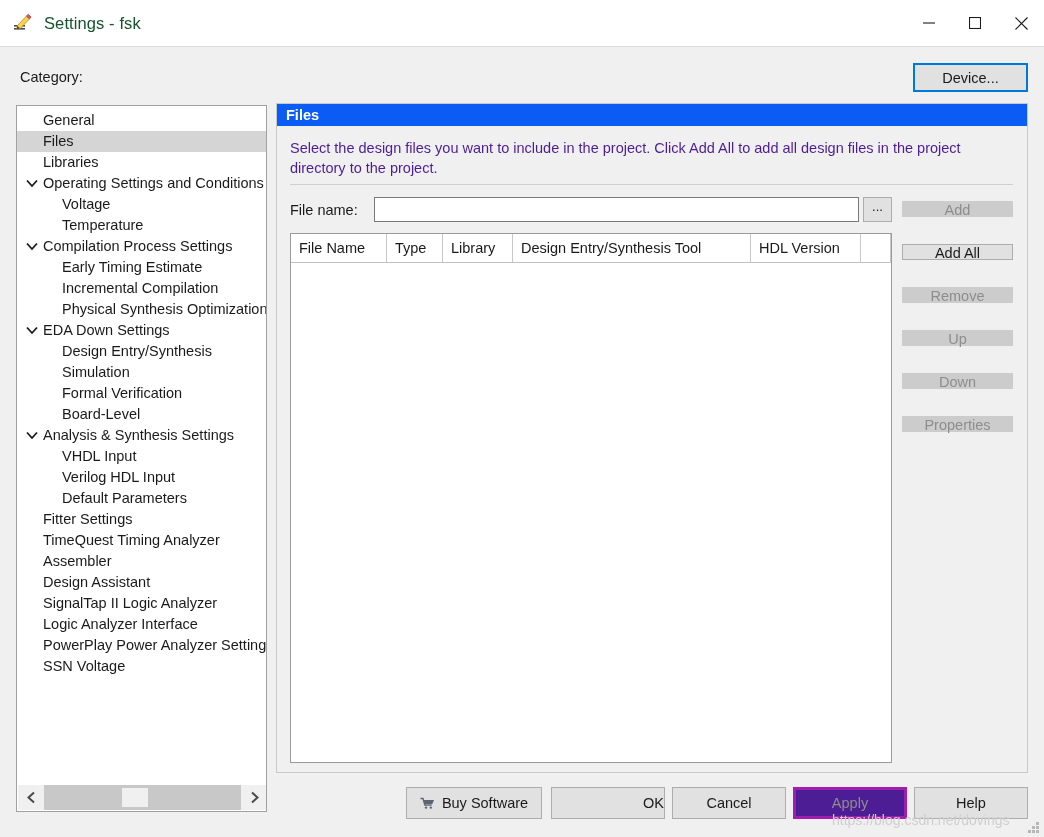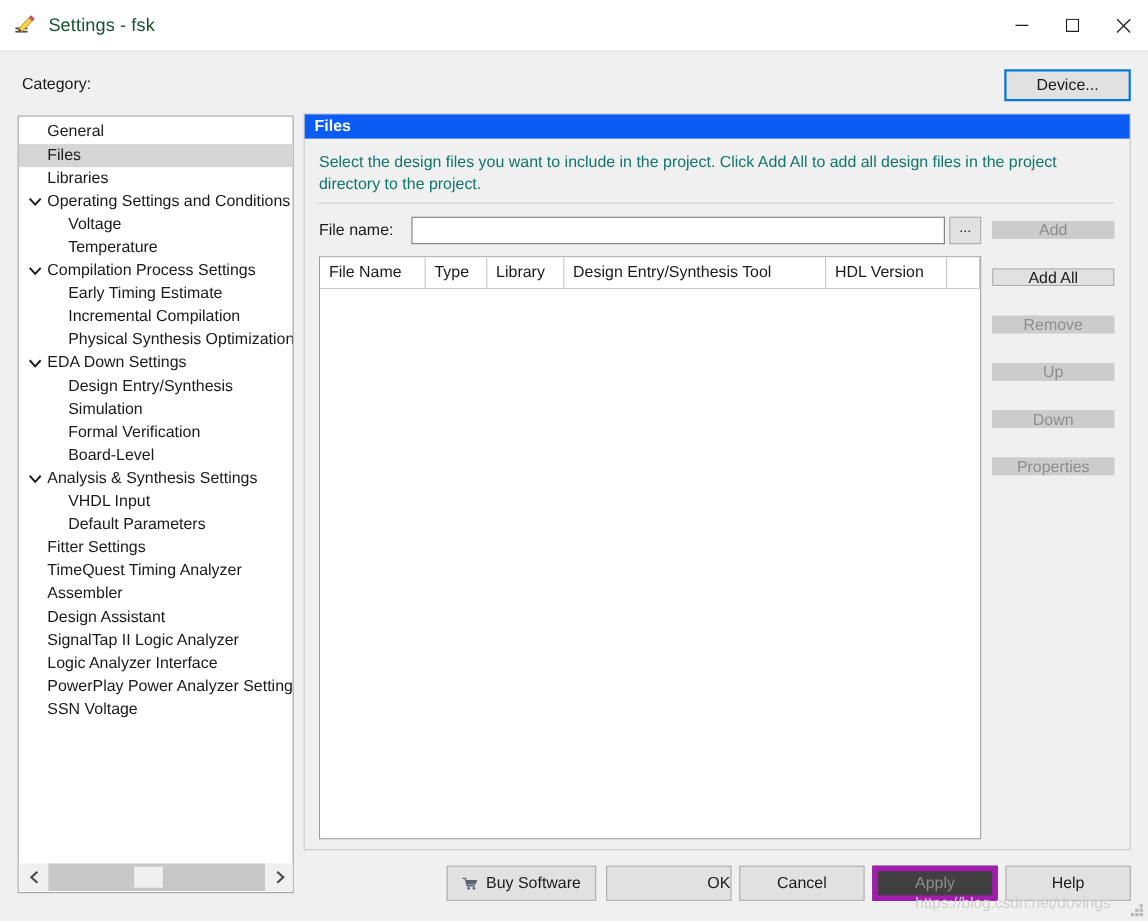--- a/index.html
+++ b/index.html
@@ -158,21 +158,21 @@
     line-height: 22px;
     padding-left: 9px;
     box-sizing: border-box;
   }
   #files-desc {
     position: absolute;
     left: 13px; top: 34px;
     width: 712px;
     font-size: 14.5px;
     line-height: 20px;
-    color: #0f766e;
+    color: #4c1d95;
   }
   #desc-divider {
     position: absolute;
     left: 13px; top: 80px;
     width: 723px; height: 1px;
     background: #d0d0d0;
   }
   #filename-label {
     position: absolute;
     left: 13px; top: 98px;
@@ -265,22 +265,22 @@
     border: 1px solid #adadad;
     color: #1a1a1a;
     padding: 0;
     cursor: default;
     display: flex;
     align-items: center;
     justify-content: center;
     gap: 7px;
   }
   .bottom-btn.disabled {
-    background: #404040;
-    border: 5px solid #a21caf;
+    background: #4c1d95;
+    border: 3px solid #a21caf;
     color: #8d8d8d;
     text-align: right;
   }
 
   
   #watermark {
     position: absolute;
     left: 832px; top: 812px;
     font-size: 14px;
     color: #cfcfcf;
@@ -358,20 +358,21 @@
       <div class="tree-item indent"><span>Design Entry/Synthesis</span></div>
       <div class="tree-item indent"><span>Simulation</span></div>
       <div class="tree-item indent"><span>Formal Verification</span></div>
       <div class="tree-item indent"><span>Board-Level</span></div>
       <div class="tree-item"><span class="chev">
           <svg width="12" height="9" viewBox="0 0 12 9">
             <polyline points="1,1.5 6,7 11,1.5" fill="none" stroke="#1a1a1a" stroke-width="1.8"></polyline>
           </svg>
         </span><span>Analysis &amp; Synthesis Settings</span></div>
       <div class="tree-item indent"><span>VHDL Input</span></div>
+      <div class="tree-item indent"><span>Verilog HDL Input</span></div>
       <div class="tree-item indent"><span>Default Parameters</span></div>
       <div class="tree-item"><span>Fitter Settings</span></div>
       <div class="tree-item"><span>TimeQuest Timing Analyzer</span></div>
       <div class="tree-item"><span>Assembler</span></div>
       <div class="tree-item"><span>Design Assistant</span></div>
       <div class="tree-item"><span>SignalTap II Logic Analyzer</span></div>
       <div class="tree-item"><span>Logic Analyzer Interface</span></div>
       <div class="tree-item"><span>PowerPlay Power Analyzer Settings</span></div>
       <div class="tree-item"><span>SSN Voltage</span></div>
     </div>

